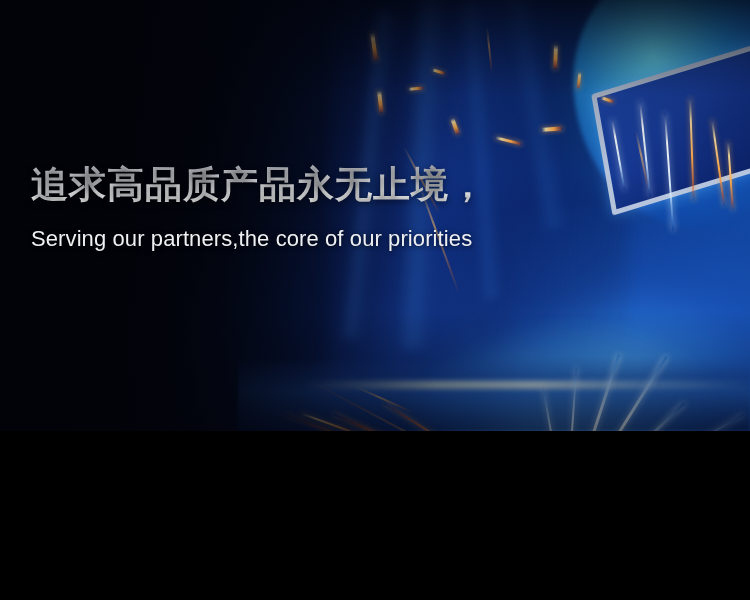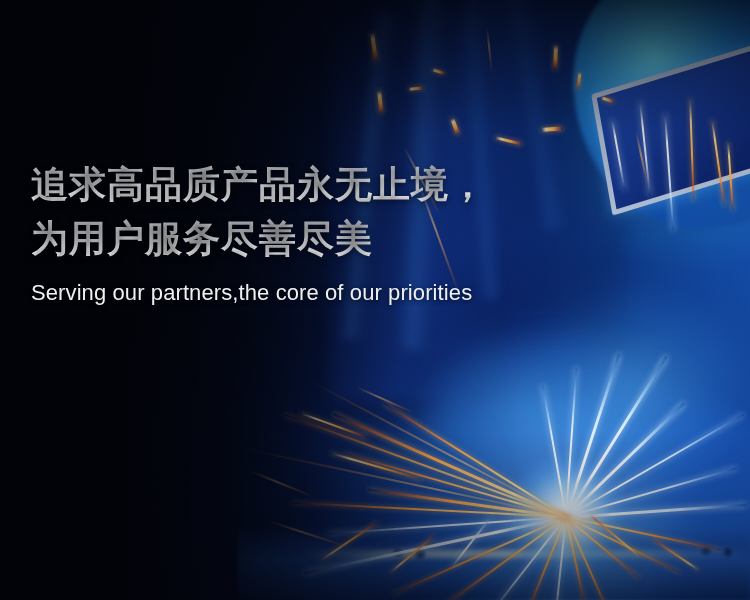--- a/index.html
+++ b/index.html
@@ -7,21 +7,21 @@
     padding: 0;
     background: #000;
   }
   body {
     font-family: "Liberation Sans", sans-serif;
   }
 
   .banner {
     position: relative;
     width: 750px;
-    height: 600px;
+    height: 431px;
     overflow: hidden;
     background: #03060f;
   }
 
   
 
   .bg-base {
     position: absolute;
     inset: 0;
     background:
@@ -281,17 +281,16 @@
     <div class="spark dim" style="left:250px; top:470px; width:70px; height:2px; transform:rotate(22deg);"></div>
     <div class="spark warm" style="left:330px; top:452px; width:96px; height:2px; transform:rotate(16deg);"></div>
     <div class="spark warm" style="left:300px; top:412px; width:72px; height:2px; transform:rotate(20deg);"></div>
     <div class="spark dim" style="left:356px; top:386px; width:64px; height:2px; transform:rotate(24deg);"></div>
   </div>
 
   <div class="bg-vignette"></div>
 
   <div class="copy">
     <div class="headline">追求高品质产品永无止境，</div>
-    <div class="headline">为用户服务尽善尽美</div>
     <div class="subline l2">Serving our partners,the core of our priorities</div>
   </div>
 
 </div>
 
 </body></html>

